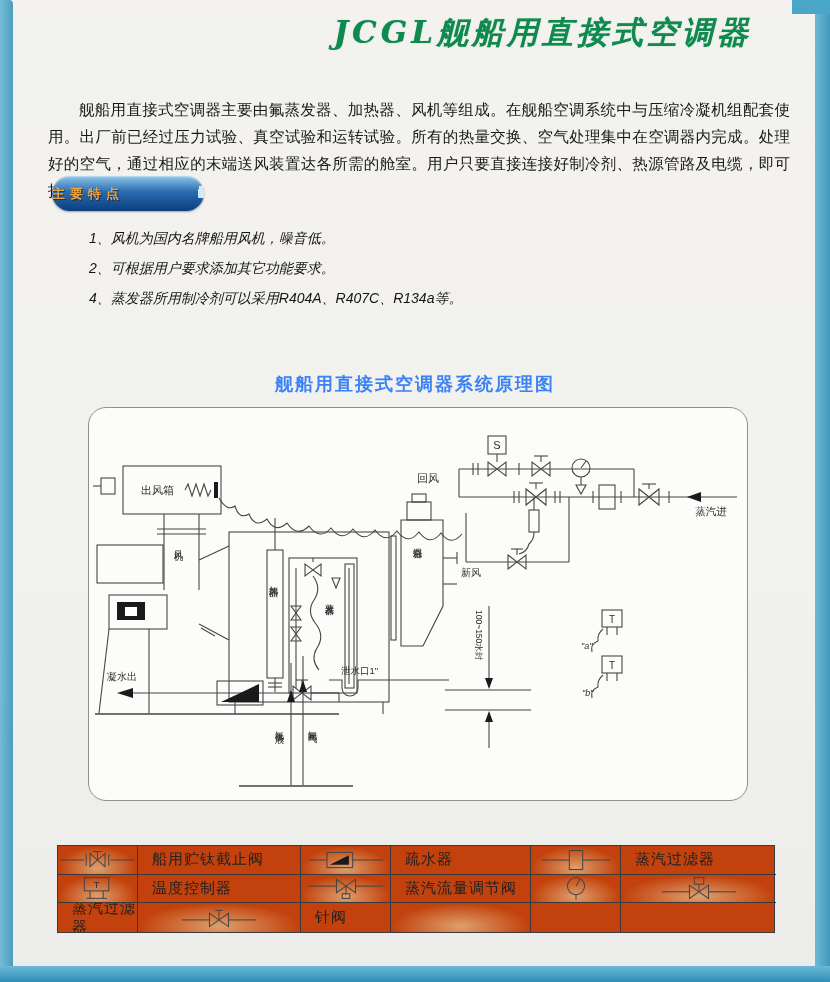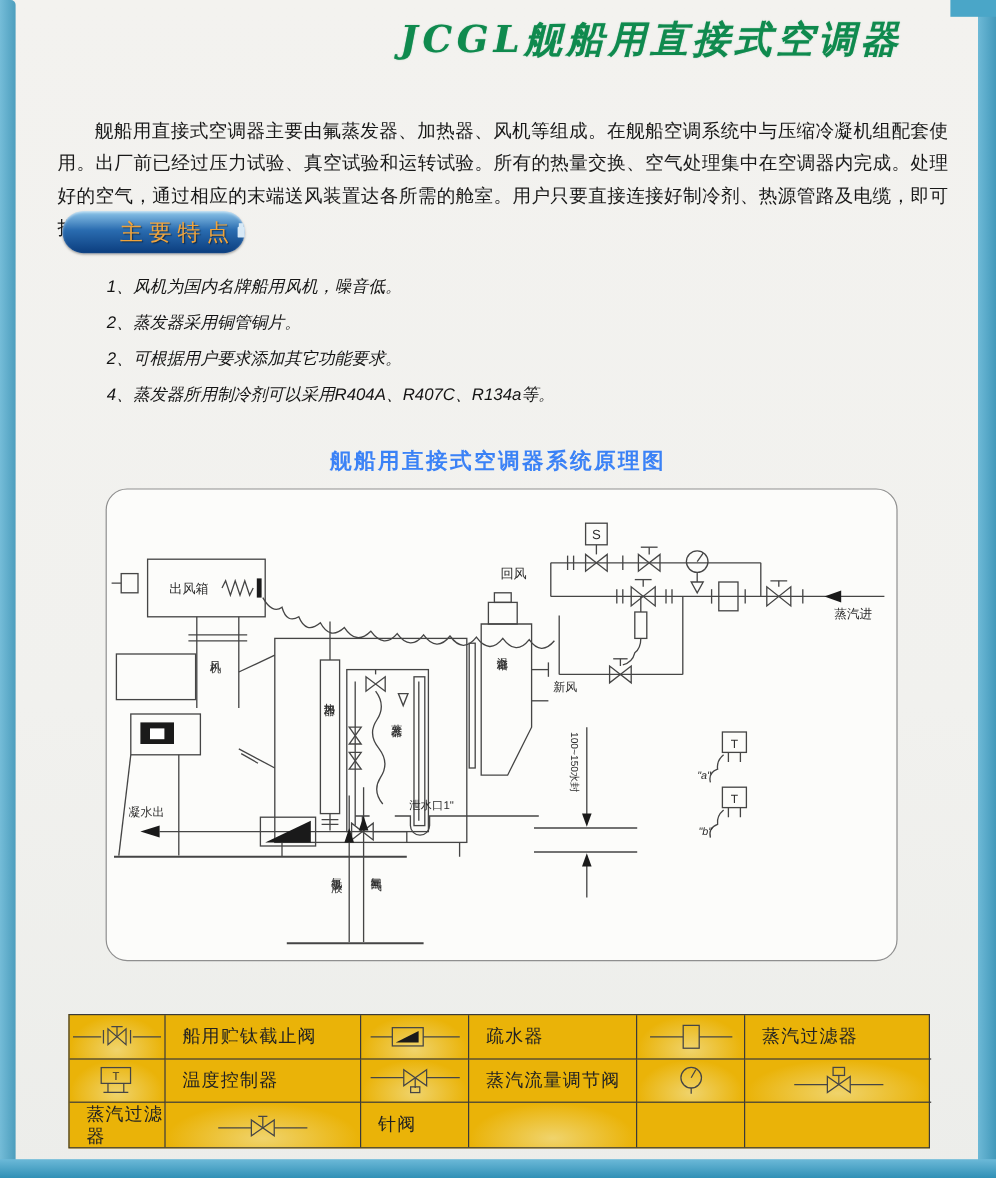--- a/index.html
+++ b/index.html
@@ -22,46 +22,46 @@
     text-shadow:0 0 1px rgba(15,138,78,.5);
   }
   .intro{
     position:absolute;left:48px;top:70px;width:742px;
     font-size:15.5px;line-height:27px;text-align:justify;text-indent:2em;color:#181818;margin-top:26px;
   }
   .badge{
     position:absolute;left:52px;top:176px;width:152px;height:35px;border-radius:18px;
     background:linear-gradient(180deg,#8ec6ea 0%,#2a6cb0 45%,#0b3d7e 100%);
     box-shadow:0 1px 2px rgba(0,0,0,.35), inset 0 1px 2px rgba(255,255,255,.5);
-    display:flex;align-items:center;justify-content:flex-end;
-    color:#f0a43c;font-weight:normal;font-size:19px;letter-spacing:5px;
+    display:flex;align-items:center;justify-content:space-between;
+    color:#f0a43c;font-weight:bold;font-size:13px;letter-spacing:5px;
     text-shadow:1px 1px 1px rgba(0,0,0,.5);
   }
   .badge .dot{width:6px;height:9px;background:#d8e9f6;margin-left:2px;border-radius:1px;box-shadow:0 -4px 0 -1px #d8e9f6;}
   .features{position:absolute;left:86px;top:220px;width:620px;list-style:none;margin:3px;padding:0;
     font-size:14px;line-height:30px;color:#141414;font-style:italic;}
   .diagram-title{
     position:absolute;left:0;top:372px;width:830px;text-align:center;
     font-size:18px;font-weight:bold;letter-spacing:2px;color:#3b82f6;
   }
   .diagram{
     position:absolute;left:88px;top:407px;width:660px;height:394px;
     background:#fcfcfa;border:1.5px solid #8f8f8f;border-radius:18px;box-sizing:border-box;
   }
   .diagram svg{position:absolute;left:0;top:0;}
   .vlabel{
     position:absolute;writing-mode:vertical-rl;text-orientation:upright;
     font-size:9.5px;letter-spacing:1px;color:#2c2c2c;line-height:1;white-space:nowrap;
   }
   .vlabel.rot{text-orientation:sideways;font-size:8.5px;letter-spacing:0;}
   .legend{
-    position:absolute;left:57px;top:845px;width:718px;height:112px;
+    position:absolute;left:57px;top:845px;width:718px;height:88px;
     display:grid;grid-template-columns:80px 163px 90px 140px 90px 155px;
     grid-template-rows:repeat(3,1fr);
-    border:1.3px solid #3a3a3a;box-sizing:border-box;background:#eab308;
+    border:1.3px solid #3a3a3a;box-sizing:border-box;background:#c2410c;
   }
   .legend .cell{
     border-right:1.2px solid #3a3a3a;border-bottom:1.2px solid #3a3a3a;
     display:flex;align-items:center;box-sizing:border-box;overflow:hidden;
   }
   .legend .cell:nth-child(6n){border-right:none;}
   .legend .cell:nth-child(n+13){border-bottom:none;}
   .legend .sym{justify-content:center;background:
     radial-gradient(ellipse at 50% 80%, rgba(244,238,190,.55), rgba(244,238,190,0) 70%);}
   .legend .name{padding-left:14px;font-size:15px;color:#222;letter-spacing:1px;}
@@ -82,21 +82,20 @@
 
 <div class="intro">舰船用直接式空调器主要由氟蒸发器、加热器、风机等组成。在舰船空调系统中与压缩冷凝机组配套使用。出厂前已经过压力试验、真空试验和运转试验。所有的热量交换、空气处理集中在空调器内完成。处理好的空气，通过相应的末端送风装置达各所需的舱室。用户只要直接连接好制冷剂、热源管路及电缆，即可投入运行。</div>
 
 <div class="badge">
   <span>主要特点</span>
   <span class="dot"></span>
 </div>
 
 <ul class="features">
   <li>1、风机为国内名牌船用风机，噪音低。</li>
-  <li>2、蒸发器采用铜管铜片。</li>
   <li>2、可根据用户要求添加其它功能要求。</li>
   <li>4、蒸发器所用制冷剂可以采用R404A、R407C、R134a等。</li>
 </ul>
 
 <div class="diagram-title">舰船用直接式空调器系统原理图</div>
 
 <div class="diagram">
   <svg width="657" height="391" viewBox="0 0 657 391">
 
     <g class="ln">

